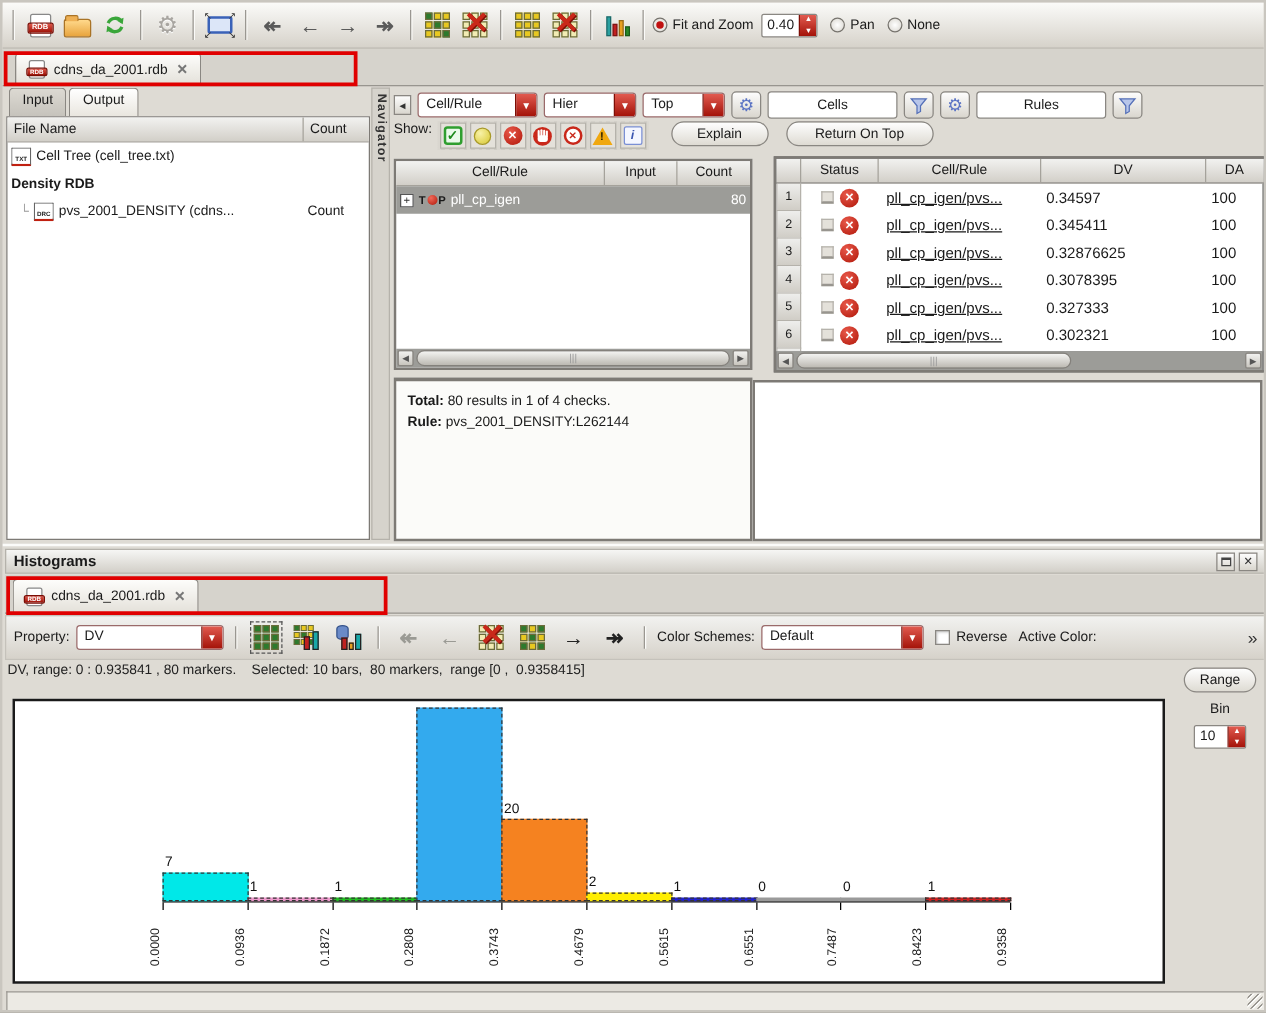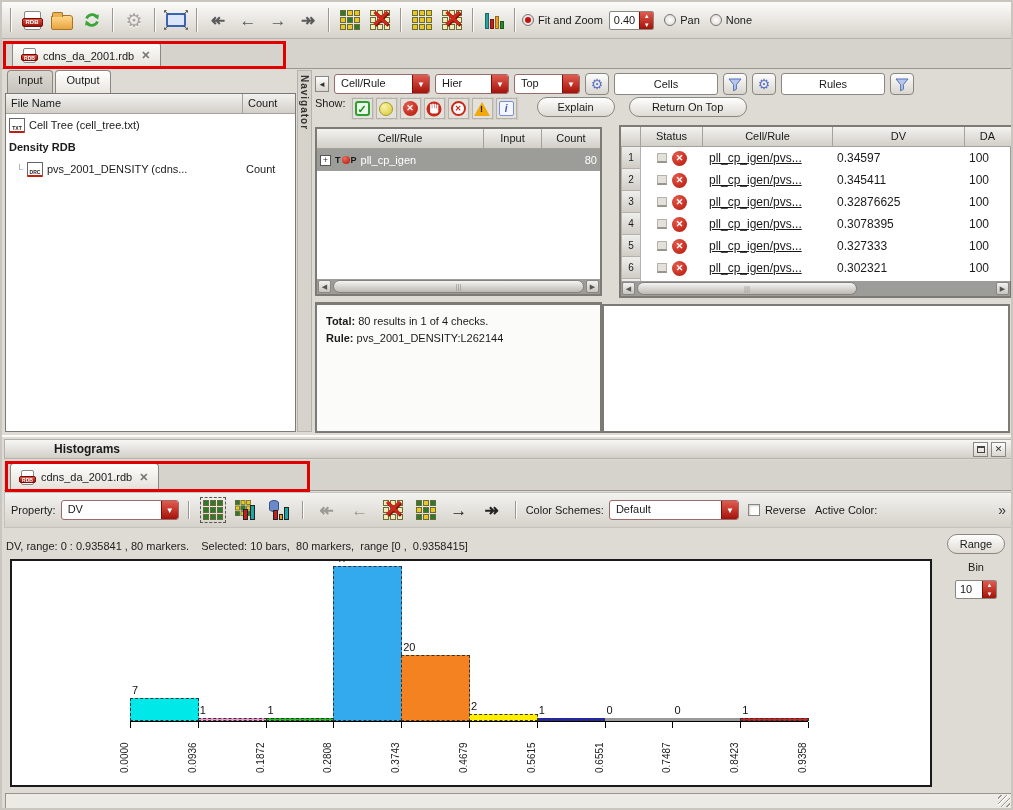--- a/index.html
+++ b/index.html
@@ -143,28 +143,28 @@
   .res-row .dv { width: 132px; padding-left: 4px; }
   .res-row .da { flex: 1; padding-left: 4px; }
   
   .total-box { position: absolute; left: 2px; top: 233px; width: 287px; height: 131px; border: 2px solid #7d7a75; border-top-width: 3px;
     background: #fbfbf9; padding: 8px 9px; line-height: 17px; }
   .empty-box { position: absolute; left: 289px; top: 235px; width: 408px; height: 129px; border: 2px solid #7d7a75; background: #fff; }
   
   .hist { position: absolute; left: 0; top: 433px; width: 1013px; height: 377px; background: #dedbd4; border-top: 2px solid #fbfbf9; }
   .hist-titlebar { position: absolute; left: 2px; top: 2px; right: 2px; height: 20px;
     background: linear-gradient(#f6f6f4, #d2cfc8); border: 1px solid #b5b2ab; display: flex; align-items: center; padding: 0 6px; }
-  .hist-titlebar .title { font-weight: bold; font-size: 12px; margin-left: 43px; }
+  .hist-titlebar .title { font-weight: bold; font-size: 12px; }
   .win-btn { width: 15px; height: 15px; border: 1px solid #8a8782; background: linear-gradient(#fdfdfd,#d9d6ce);
     display: flex; align-items: center; justify-content: center; font-size: 9px; color: #333; margin-left: 3px; }
   .float-glyph { width: 8px; height: 7px; border: 1px solid #444; border-top-width: 2px; }
   .hist-tabbar { position: absolute; left: 2px; top: 23px; right: 2px; height: 31px; background: #d6d3cc; border-bottom: 1px solid #98958f; }
   .hist-toolbar { position: absolute; left: 2px; top: 55px; right: 2px; height: 36px;
     background: linear-gradient(#f2f2f0, #d6d2ca); border: 1px solid #c5c2bb; display: flex; align-items: center; padding: 0 6px; gap: 5px; }
-  .hist-status { position: absolute; left: 4px; top: 103px; height: 18px; font-size: 11px; color: #222; white-space: pre; }
+  .hist-status { position: absolute; left: 4px; top: 93px; height: 18px; font-size: 11px; color: #222; white-space: pre; }
   .range-panel { position: absolute; right: 6px; top: 97px; width: 66px; display: flex; flex-direction: column; align-items: center; gap: 7px; }
   .plot { position: absolute; left: 8px; top: 122px; width: 922px; height: 228px; background: #fff; border: 2px solid #1a1a1a; overflow: hidden; }
   .bar { position: absolute; border: 1px dashed #333; }
   .zero-line { position: absolute; background: #9a9a9a; }
   .bar-label { position: absolute; font-size: 11px; color: #111; }
   .axis { position: absolute; background: #000; }
   .tick { position: absolute; width: 1px; height: 6px; background: #000; }
   .ticklab { position: absolute; font-size: 10px; color: #222; writing-mode: vertical-rl; transform: rotate(180deg); height: 42px; line-height: 11px; }
   .hist-bottom { position: absolute; left: 3px; right: 3px; top: 356px; height: 16px; background: #eceae4;
     border: 1px solid #98958f; border-bottom-color: #fbfbf9; border-right-color: #fbfbf9; }

